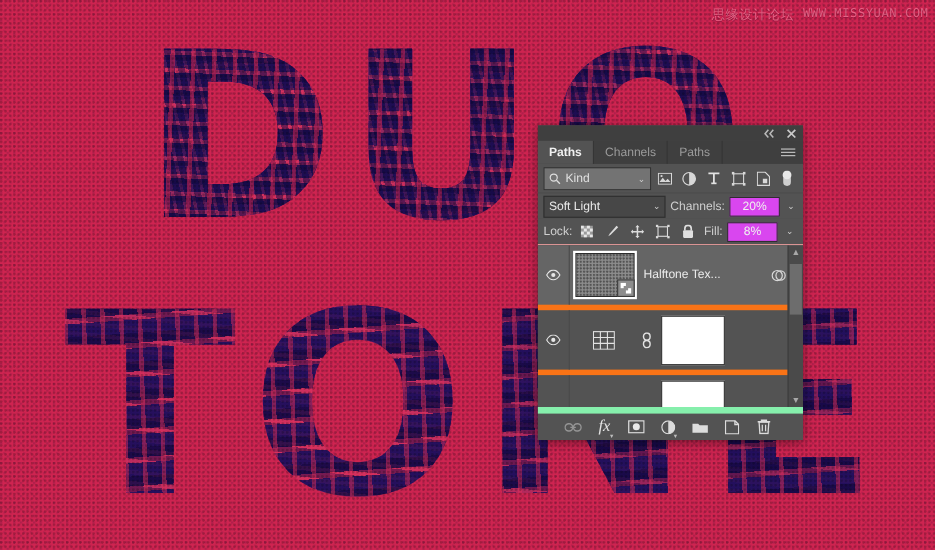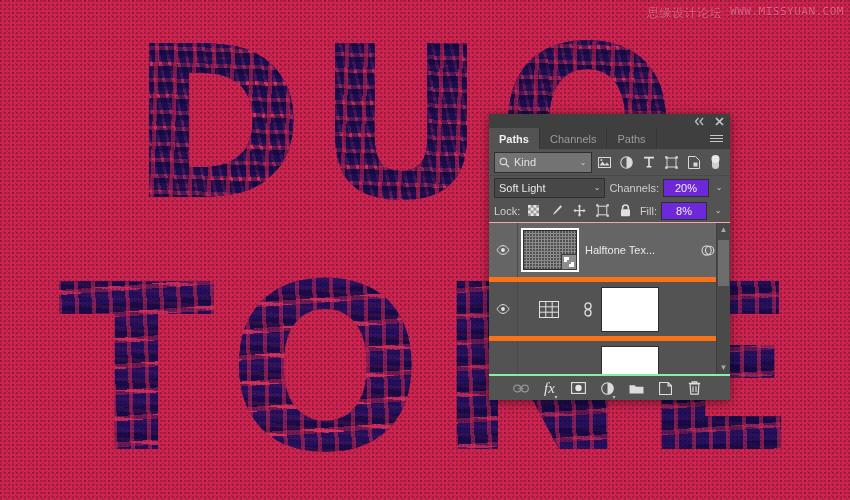--- a/index.html
+++ b/index.html
@@ -227,21 +227,21 @@
     padding: 0 4px;
     cursor: pointer;
     color: #e8e8e8;
     font-size: 11px;
   }
   .blend-select .caret { margin-left: auto; font-size: 8px; color: #cfcfcf; }
   .field-label { color: #cfcfcf; font-size: 11px; }
   .num-field {
     height: 16px;
     min-width: 36px;
-    background: #6d28d9;
+    background: #d946ef;
     border: 1px solid #2f2f2f;
     display: flex;
     align-items: center;
     justify-content: center;
     padding: 0 4px;
     color: #f0f0f0;
     font-size: 11px;
     cursor: text;
   }
   .stepper-caret {
@@ -383,21 +383,21 @@
     left: 1px;
     right: 1px;
     height: 46px;
     background: #6d6d6d;
     cursor: grab;
   }
 
   .panel-footer {
     height: 24px;
     background: #535353;
-    border-top: 2px solid #86efac;
+    border-top: 6px solid #86efac;
     display: flex;
     align-items: center;
     justify-content: center;
     gap: 11px;
     padding-right: 4px;
   }
   .footer-btn {
     width: 18px;
     height: 18px;
     display: flex;

